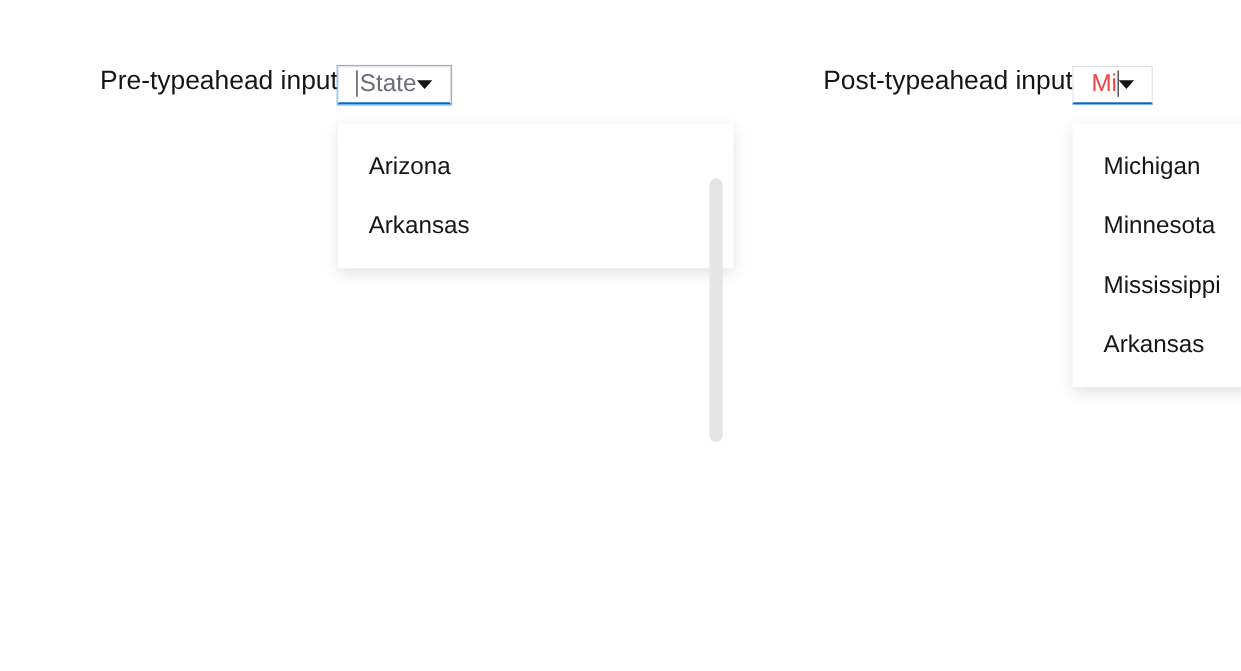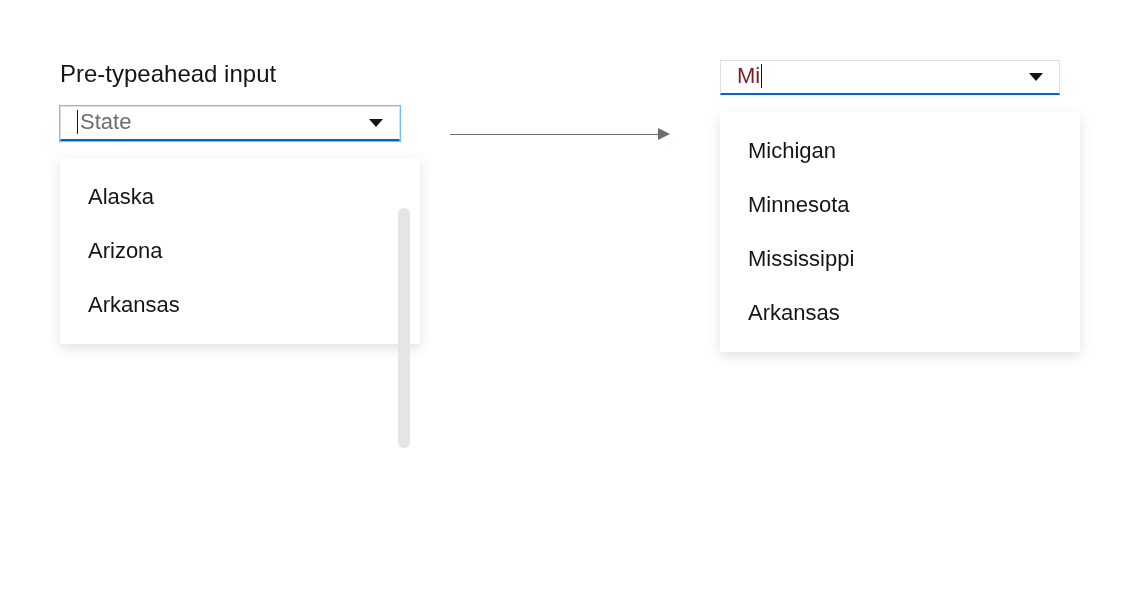--- a/index.html
+++ b/index.html
@@ -14,22 +14,22 @@
       width: 1128px;
       height: 610px;
       padding: 60px;
       display: flex;
       align-items: flex-start;
       gap: 50px;
     }
     
     .column {
       display: flex;
-      flex-direction: column;
       width: 340px;
+      margin-left: 31px;
     }
     
     .label {
       font-size: 24px;
       color: #151515;
       margin-bottom: 18px;
       font-weight: 400;
     }
     
     .combo-wrapper {
@@ -47,21 +47,21 @@
       background: #ffffff;
     }
     
     .combo-input.focused-outline {
       outline: 1px solid #73bcf7;
       outline-offset: 0;
     }
     
     .input-text {
       font-size: 22px;
-      color: #7f1d1d;
+      color: #ef4444;
       position: relative;
       line-height: 1;
     }
     
     .input-text.placeholder {
       color: #6a6e73;
     }
     
     .cursor {
       display: inline-block;
@@ -153,36 +153,36 @@
 <div class="column">
   <div class="label">Pre-typeahead input</div>
   <div class="combo-wrapper">
     <div class="combo-input focused-outline">
       <span class="input-text placeholder">
         <span class="cursor-left"></span><span>State</span>
       </span>
       <span class="caret-icon"></span>
     </div>
     <div class="dropdown">
-      <div class="dropdown-option">Alaska</div>
       <div class="dropdown-option">Arizona</div>
       <div class="dropdown-option">Arkansas</div>
       <div class="scrollbar-track">
         <div class="scrollbar-thumb"></div>
       </div>
     </div>
   </div>
 </div>
 
 <div class="arrow-container">
   <div class="arrow-line"></div>
   <div class="arrow-head"></div>
 </div>
 
 <div class="column">
+  <div class="label">Post-typeahead input</div>
   <div class="combo-wrapper">
     <div class="combo-input">
       <span class="input-text">
         <span>Mi</span><span class="cursor"></span>
       </span>
       <span class="caret-icon"></span>
     </div>
     <div class="dropdown">
       <div class="dropdown-option">Michigan</div>
       <div class="dropdown-option">Minnesota</div>

